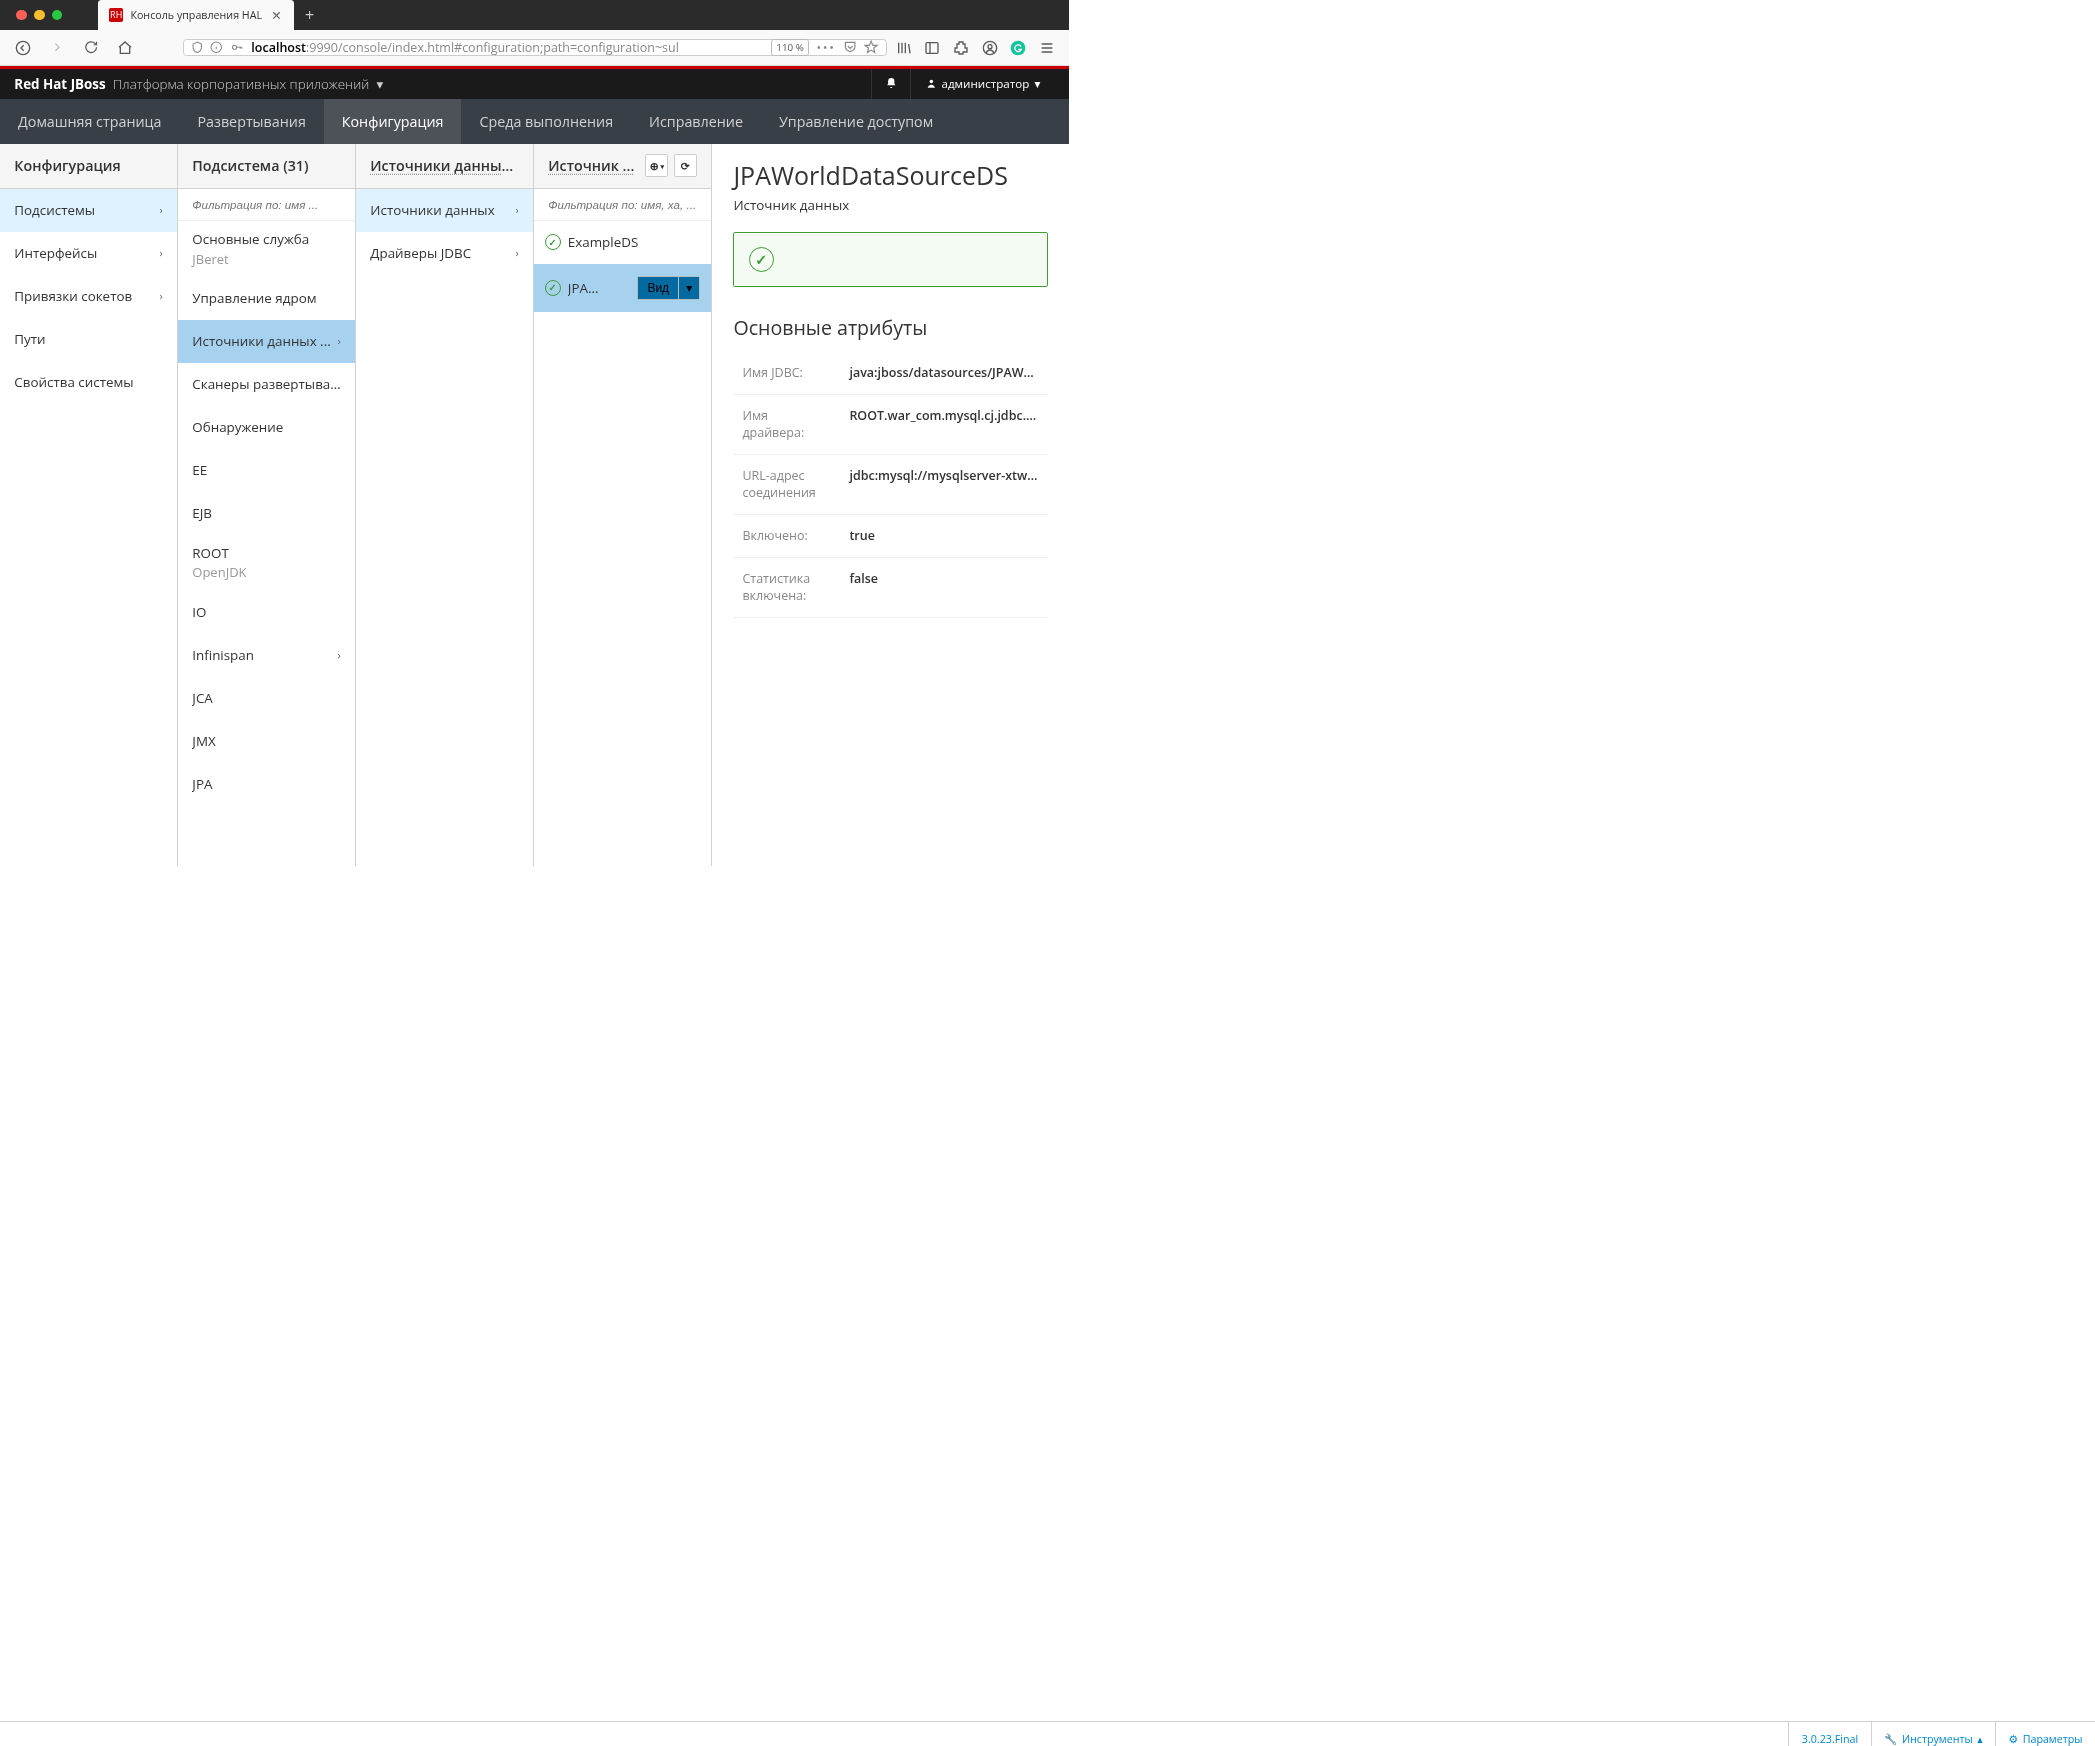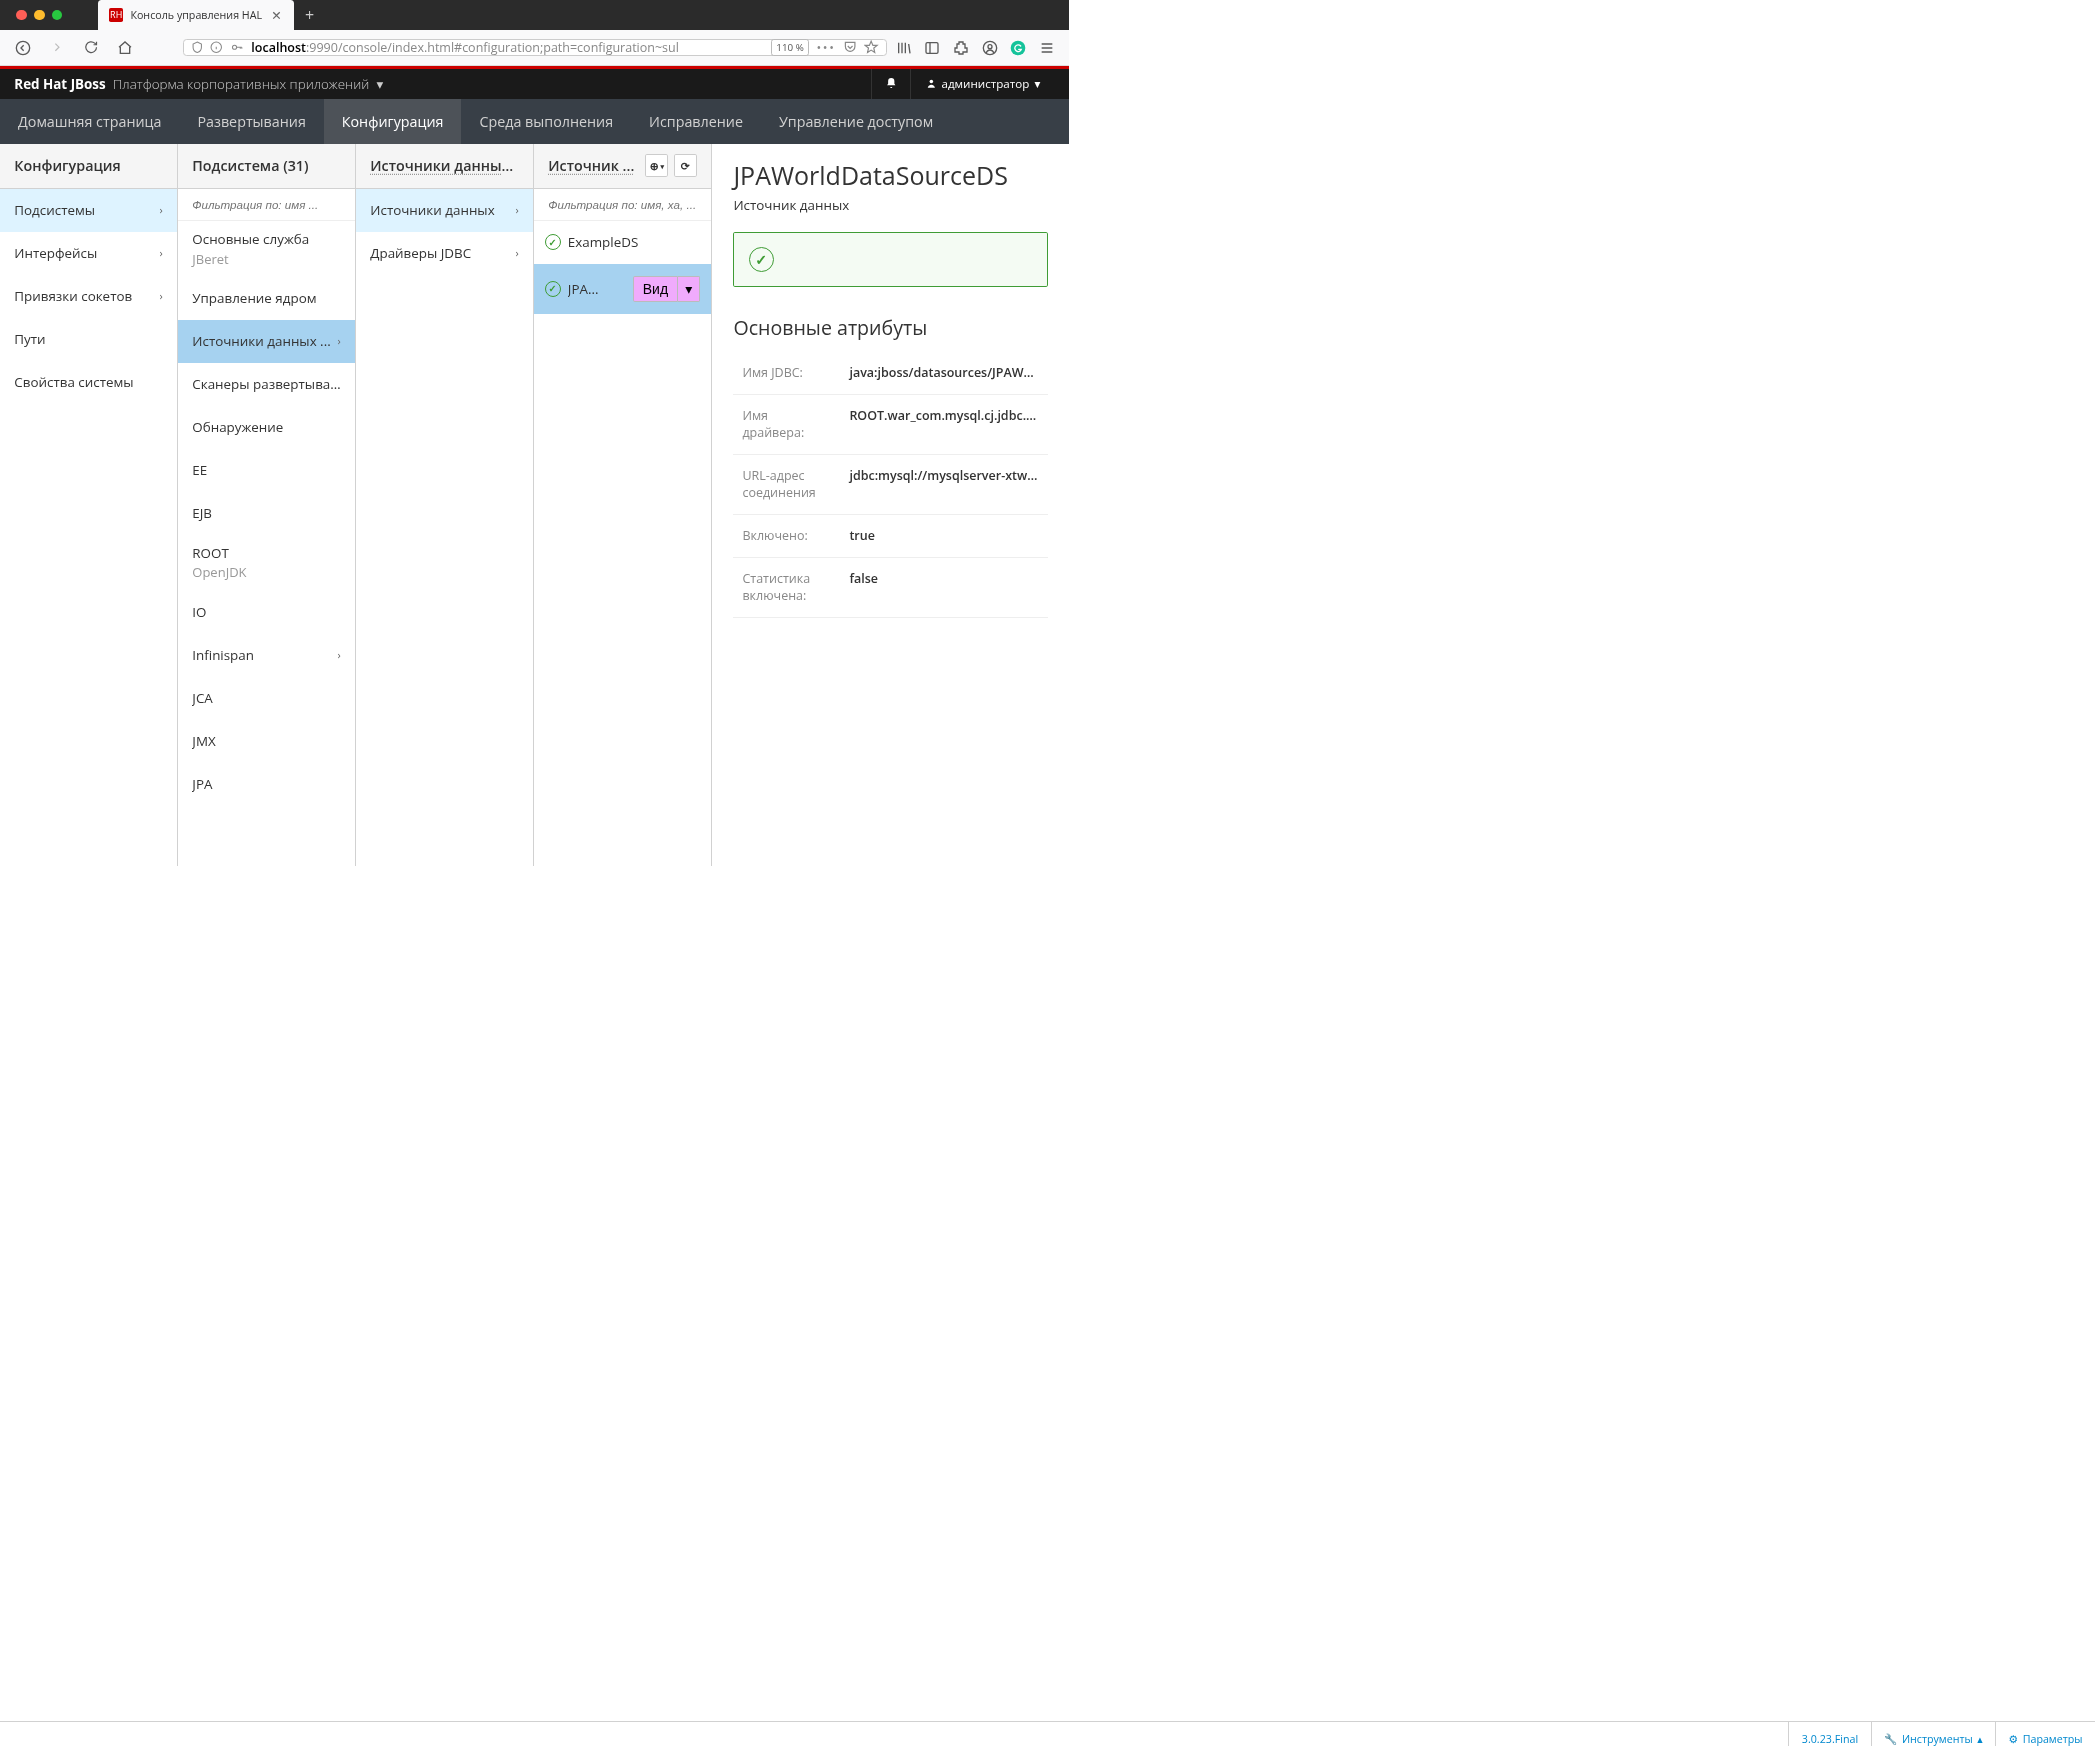--- a/index.html
+++ b/index.html
@@ -84,21 +84,21 @@
 .list-item .sub { display:block; font-size:13px; color:#999; margin-top:1.8px;}
 
 .col-body { flex:1; overflow-y:auto; }
 
 
 .ds-item { display:flex; align-items:center; padding:12.5px 10.7px; gap:7.1px; cursor:pointer;}
 .ds-item.selected { background:#a6d2f0; }
 .ds-check { width:16px; height:16px; border:1.8px solid #3f9c35; border-radius:50%; display:flex; align-items:center; justify-content:center; color:#3f9c35; font-size:9.8px; font-weight:bold; flex-shrink:0;}
 .ds-name { flex:1; font-size:13.4px; color:#333; white-space:nowrap; overflow:hidden; text-overflow:ellipsis;}
 .ds-btn-group { display:flex;}
-.ds-btn { border:0.9px solid #bbb; background:#f0abfc; padding:3.6px 9px; font-size:14px; cursor:pointer;}
+.ds-btn { border:0.9px solid #bbb; background:#0369a1; padding:3.6px 9px; font-size:12px; cursor:pointer;}
 .ds-btn:first-child { border-radius:1.8px 0 0 1.8px;}
 .ds-btn:last-child { border-radius:0 1.8px 1.8px 0; border-left:none; padding:3.6px 7.1px;}
 
 
 .detail h1 { font-size:25px; font-weight:400; color:#333; margin-bottom:3.6px;}
 .detail-sub { font-size:13.4px; color:#333; margin-bottom:18px;}
 .alert { border:0.9px solid #3f9c35; background:#f4fbf3; padding:14.3px; display:flex; gap:14.3px; margin-bottom:27px; border-radius:1.8px;}
 .alert-icon { width:25px; height:25px; border:1.8px solid #3f9c35; border-radius:50%; display:flex; align-items:center; justify-content:center; color:#3f9c35; font-size:14.3px; font-weight:bold; flex-shrink:0;}
 .alert-text { font-size:13.4px; line-height:1.5; color:#333;}
 .alert-text .ds-strong { font-weight:700;}

